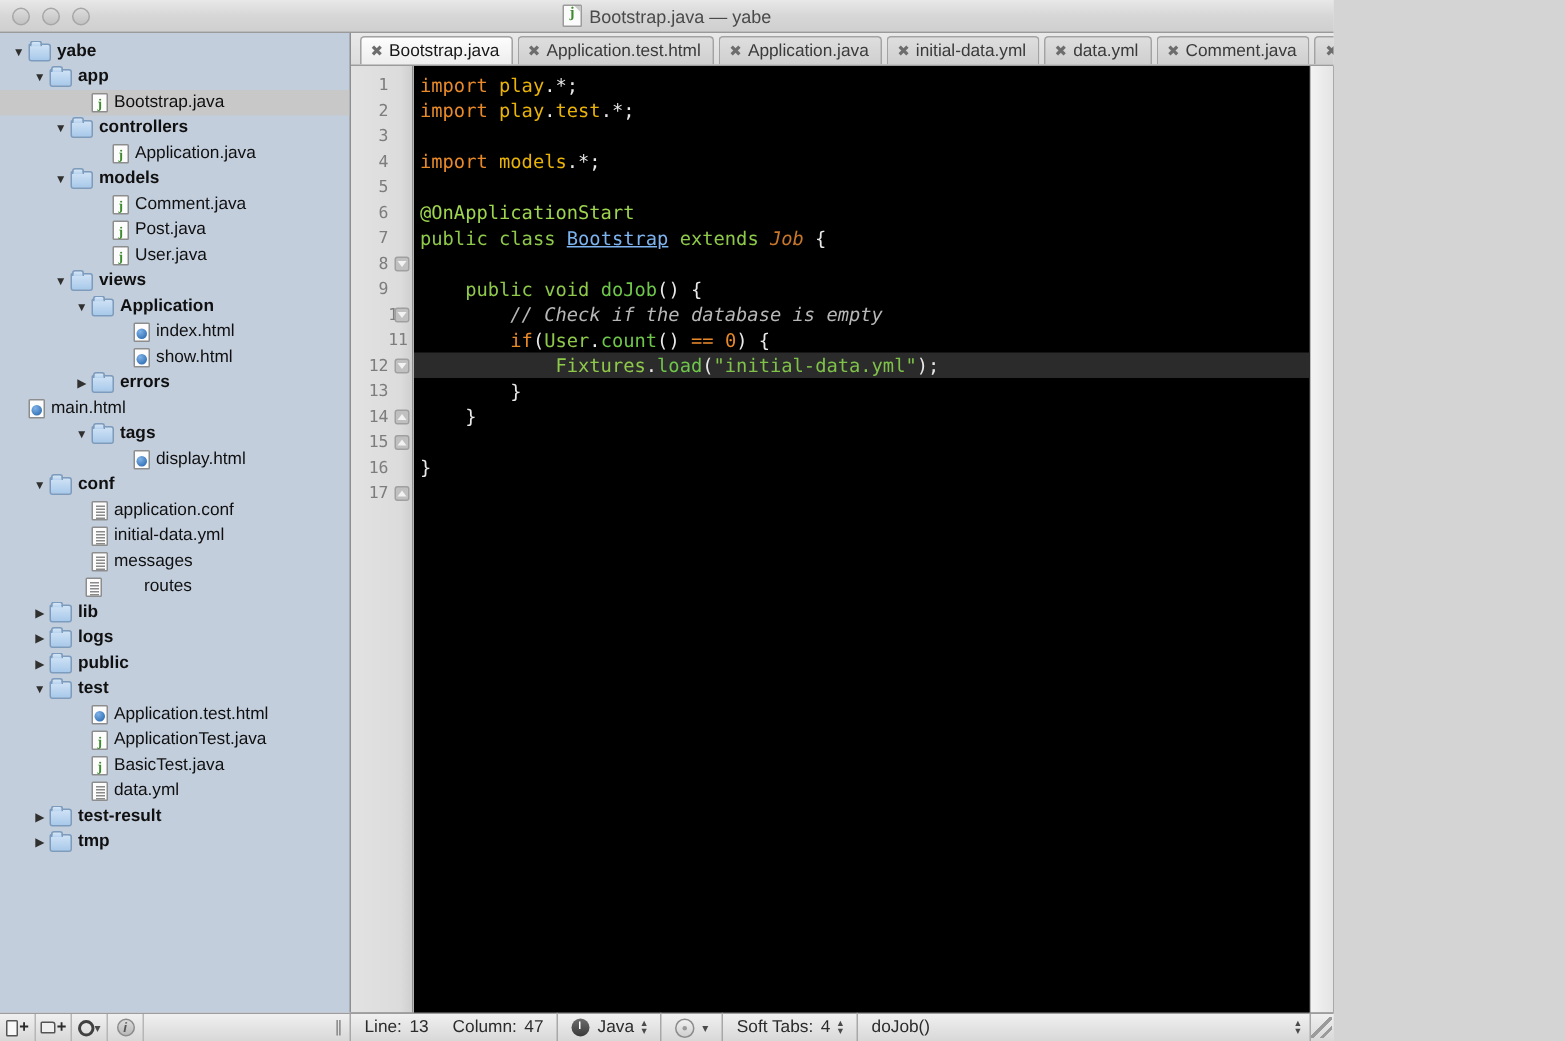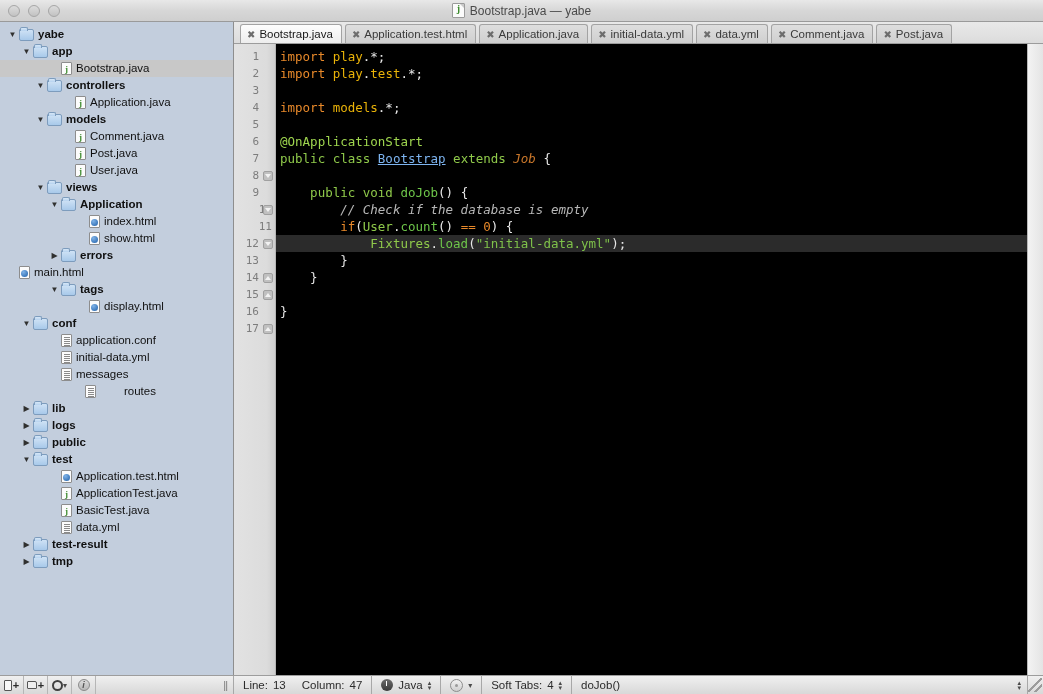--- a/index.html
+++ b/index.html
@@ -6,21 +6,21 @@
   html, body {
     margin: 0; padding: 0;
     width: 1043px; height: 694px;
     overflow: hidden;
     font-family: "Liberation Sans", sans-serif;
     background: #d4d4d4;
   }
 
   #app {
     position: relative;
-    width: 1043px; height: 694px;
+    width: 889px; height: 694px;
     display: flex; flex-direction: column;
     background: #e6e6e6;
   }
 
   
   .titlebar {
     height: 22px;
     flex: 0 0 22px;
     background: linear-gradient(to bottom, #e8e8e8 0%, #d7d7d7 50%, #cfcfcf 100%);
     border-bottom: 1px solid #9a9a9a;
@@ -440,21 +440,21 @@
         <div class="row" style="padding-left: 48px;">
           <span class="tw blank">·</span>
           <span class="ico doc txt"></span>
           <span class="lbl">initial-data.yml</span>
         </div>
         <div class="row" style="padding-left: 48px;">
           <span class="tw blank">·</span>
           <span class="ico doc txt"></span>
           <span class="lbl">messages</span>
         </div>
-        <div class="row" style="padding-left: 48px; gap: 24px;">
+        <div class="row" style="padding-left: 20px; gap: 24px;">
           <span class="tw blank">·</span>
           <span class="ico doc txt"></span>
           <span class="lbl">routes</span>
         </div>
         <div class="row" style="padding-left: 20px;">
           <span class="tw">▶</span>
           <span class="ico fold"></span>
           <span class="lbl bold">lib</span>
         </div>
         <div class="row" style="padding-left: 20px;">

